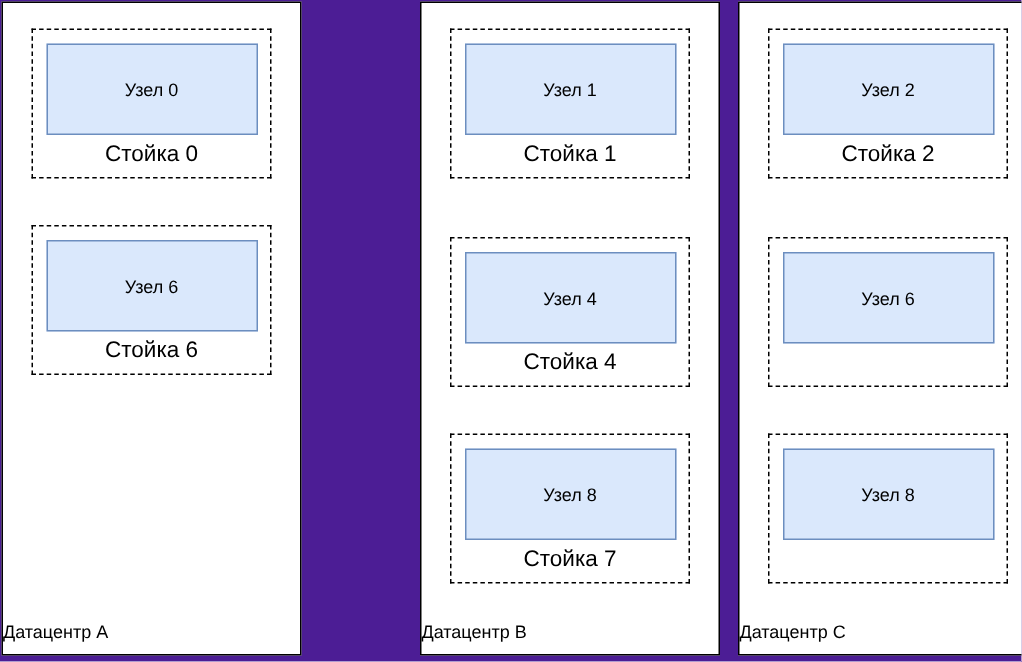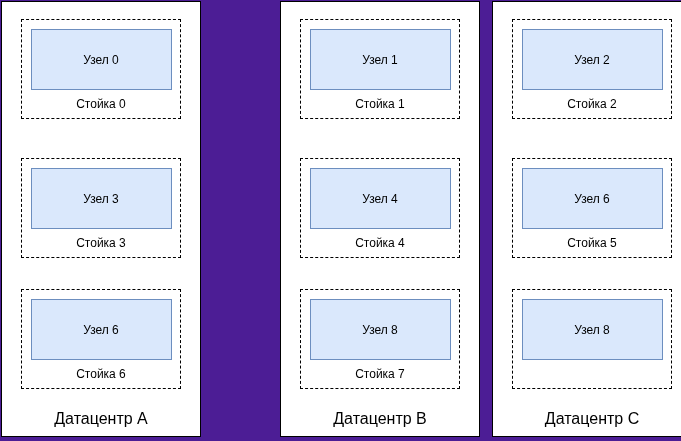--- a/index.html
+++ b/index.html
@@ -50,49 +50,43 @@
     align-items: center;
     justify-content: center;
     font-size: 12px;
     line-height: 1;
   }
   .rack-label {
     position: absolute;
     bottom: 8px;
     left: 0; right: 0;
     text-align: center;
-    font-size: 12px;
+    font-size: 15px;
     line-height: 1;
   }
   .dc-label {
     position: absolute;
     bottom: 9px;
     left: 0; right: 0;
-    text-align: center;
-    font-size: 16px;
+    text-align: left;
+    font-size: 12px;
     line-height: 1;
   }
 </style>
 </head>
 <body>
 
 <div class="canvas">
 
   <div class="datacenter dc-a">
     <div class="rack r1">
       <div class="node">
         <span>Узел 0</span>
       </div>
       <div class="rack-label">Стойка 0</div>
-    </div>
-    <div class="rack r2">
-      <div class="node">
-        <span>Узел 3</span>
-      </div>
-      <div class="rack-label">Стойка 3</div>
     </div>
     <div class="rack r3">
       <div class="node">
         <span>Узел 6</span>
       </div>
       <div class="rack-label">Стойка 6</div>
     </div>
     <div class="dc-label">Датацентр A</div>
   </div>
 
@@ -122,21 +116,20 @@
     <div class="rack r1">
       <div class="node">
         <span>Узел 2</span>
       </div>
       <div class="rack-label">Стойка 2</div>
     </div>
     <div class="rack r2">
       <div class="node">
         <span>Узел 6</span>
       </div>
-      <div class="rack-label">Стойка 5</div>
     </div>
     <div class="rack r3">
       <div class="node">
         <span>Узел 8</span>
       </div>
     </div>
     <div class="dc-label">Датацентр C</div>
   </div>
 
 </div>

